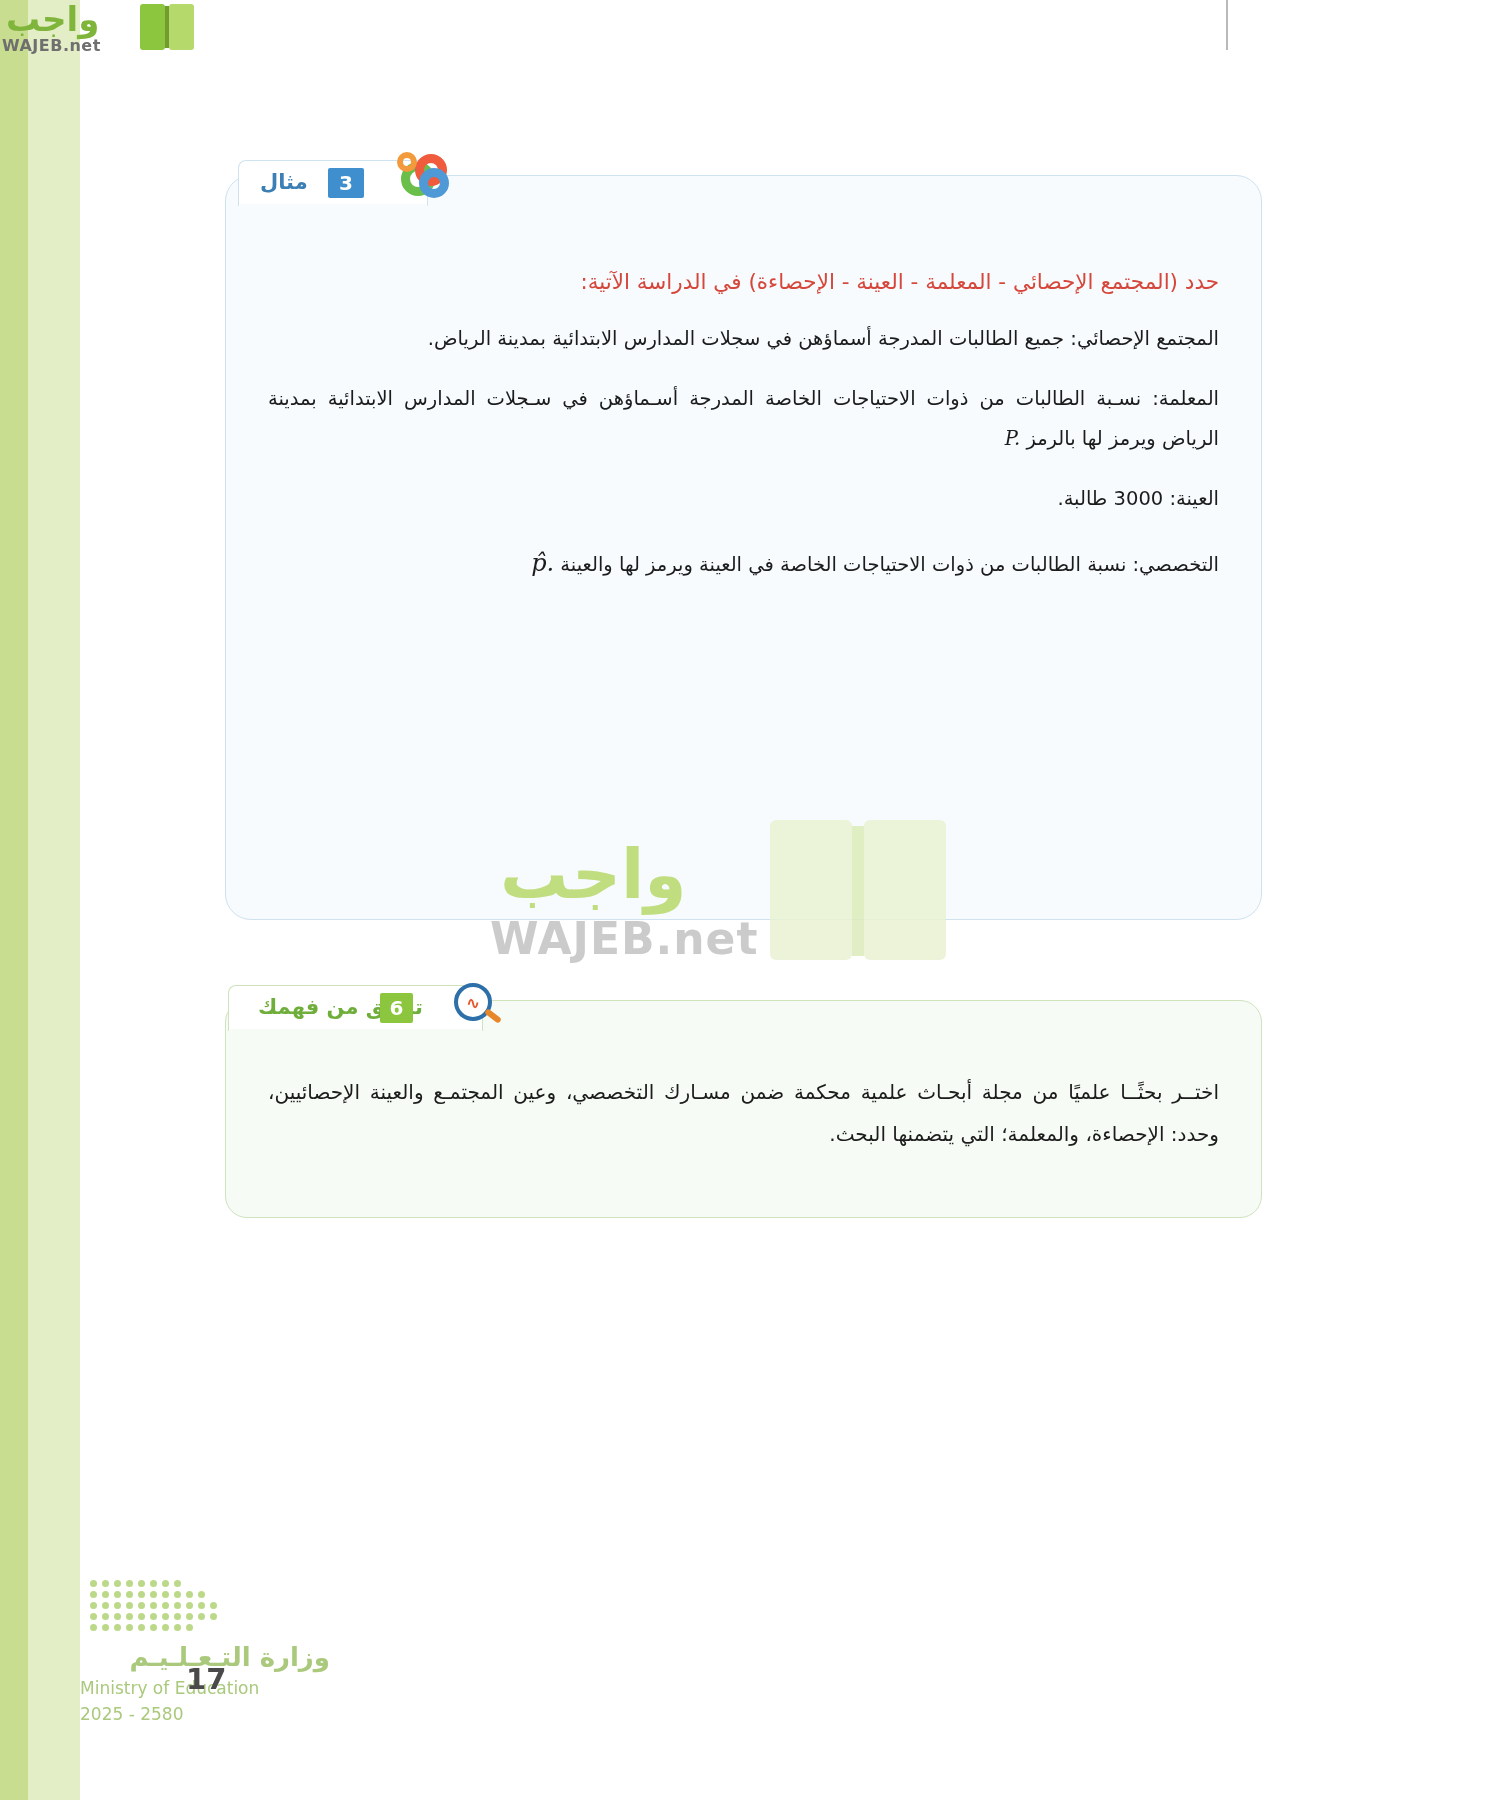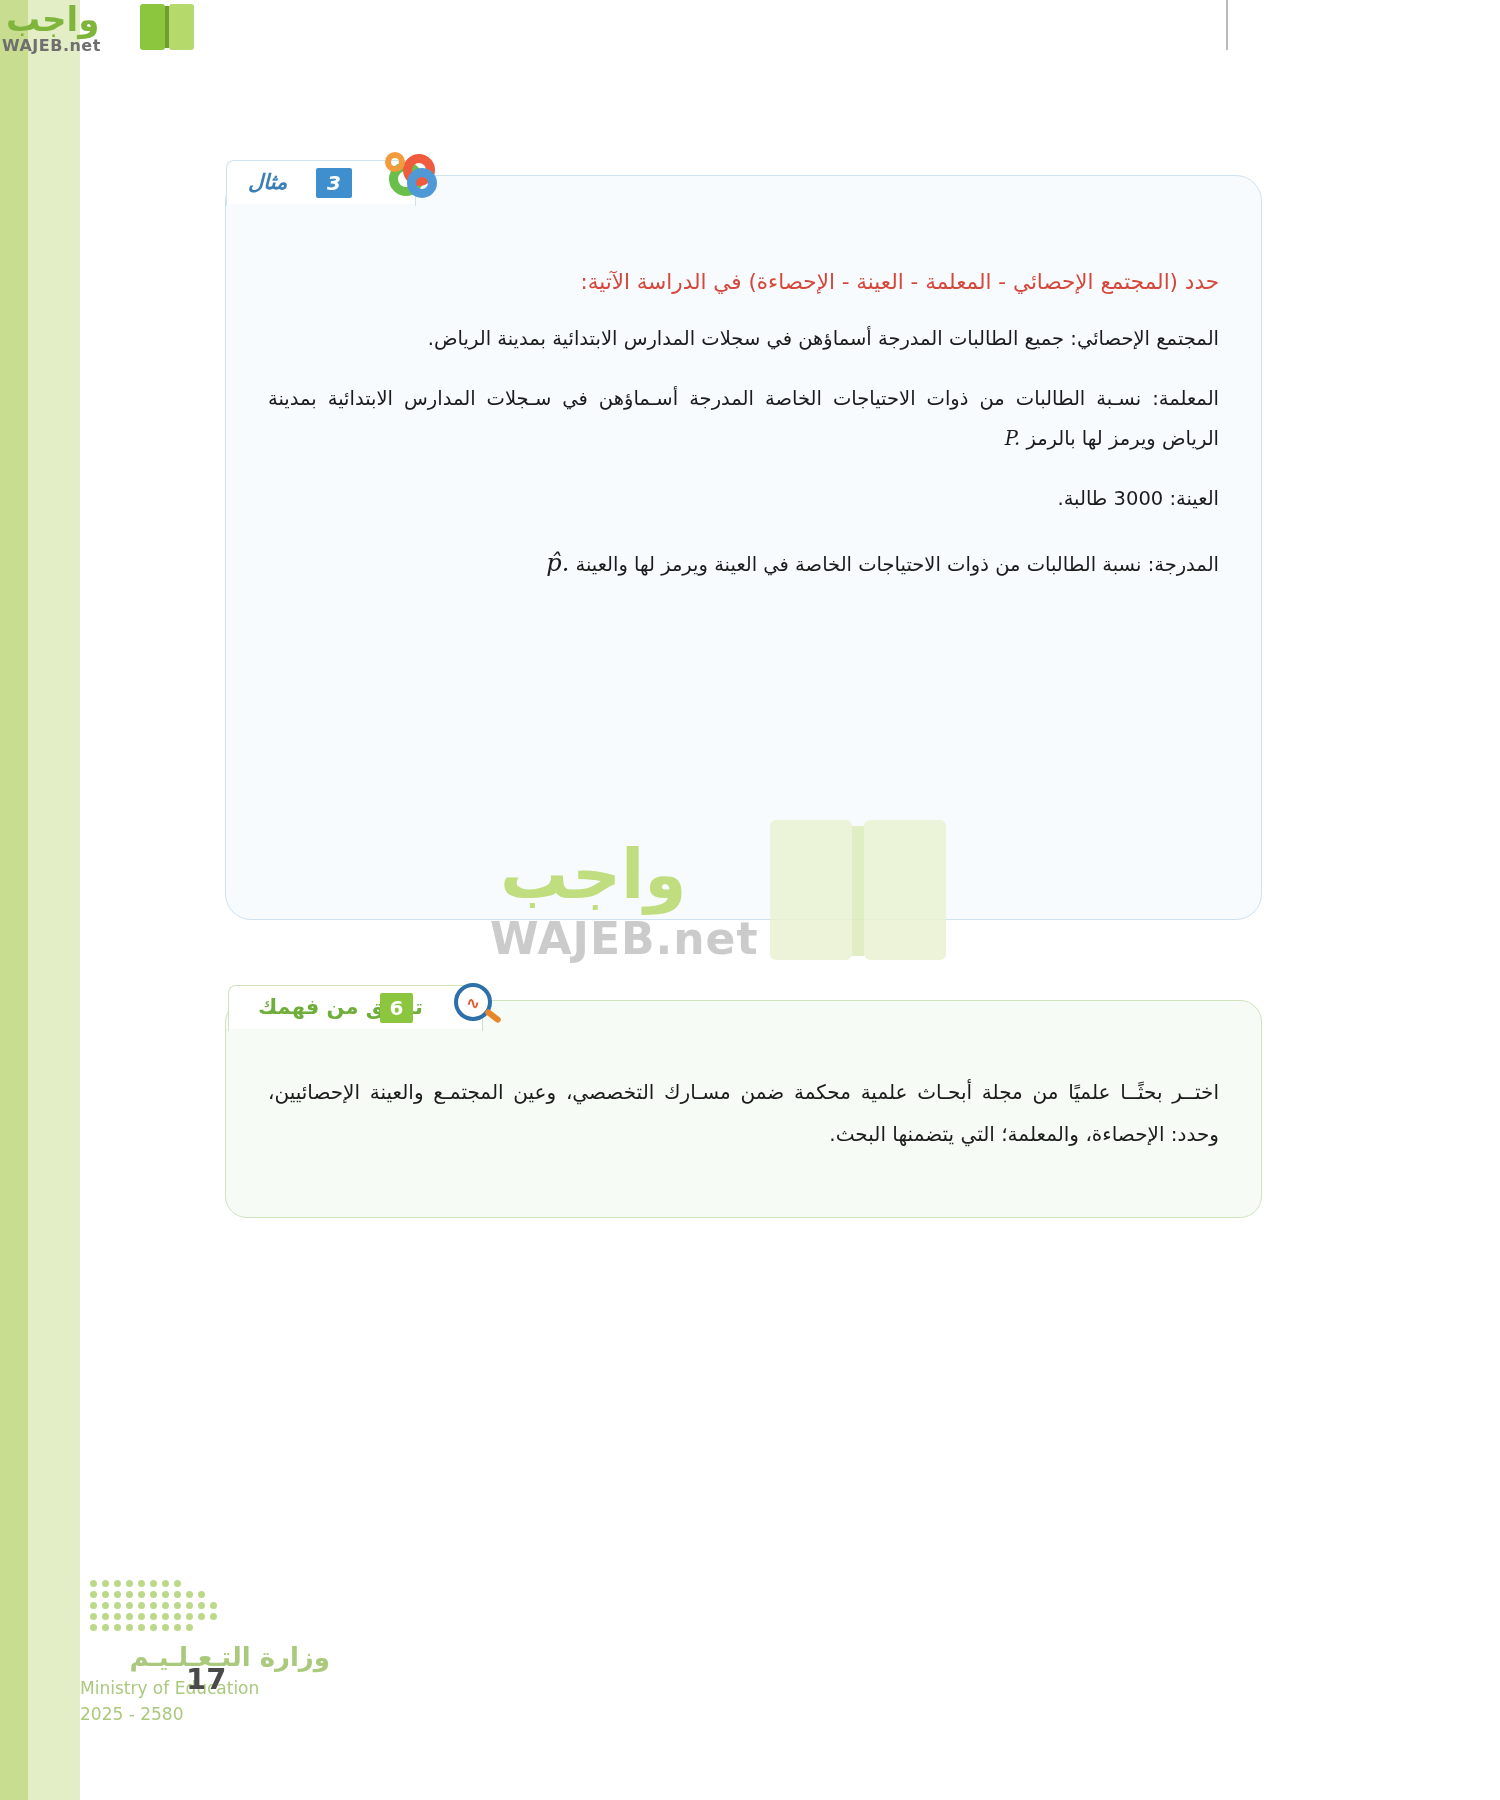--- a/index.html
+++ b/index.html
@@ -110,24 +110,23 @@
     min-height: 745px;
     background: #f7fbfe;
     border: 1px solid #cfe2f0;
     border-radius: 26px;
     box-sizing: border-box;
   }
 
   .example-tab {
     position: absolute;
     top: -30px;
-    left: 0;
+    left: 12px;
     width: 240px;
     height: 62px;
-    font-style: italic;
   }
   .tab-shape {
     position: absolute;
     top: 14px;
     left: 0;
     width: 190px;
     height: 46px;
     background: #ffffff;
     border: 1px solid #cfe2f0;
     border-bottom: none;
@@ -509,21 +508,21 @@
 
       <div class="sol-line">
         <b>المعلمة:</b><span> نسـبة الطالبات من ذوات الاحتياجات الخاصة المدرجة أسـماؤهن في سـجلات المدارس الابتدائية بمدينة الرياض ويرمز لها بالرمز </span><span class="ltr-sym">P.</span>
       </div>
 
       <div class="sol-line">
         <b>العينة:</b><span> 3000 طالبة.</span>
       </div>
 
       <div class="sol-line">
-        <b>المدرجة:</b><span> نسبة الطالبات من ذوات الاحتياجات الخاصة في العينة ويرمز لها والعينة </span><span class="ltr-sym" style="font-size:24px;">p̂.</span>
+        <b>التخصصي:</b><span> نسبة الطالبات من ذوات الاحتياجات الخاصة في العينة ويرمز لها والعينة </span><span class="ltr-sym" style="font-size:24px;">p̂.</span>
       </div>
     </div>
   </div>
 
   <div class="watermark">
     <div class="wm-text">واجب</div>
     <div class="wm-sub">WAJEB.net</div>
     <div class="wm-book">
       <div class="pg l"></div>
       <div class="pg r"></div>

